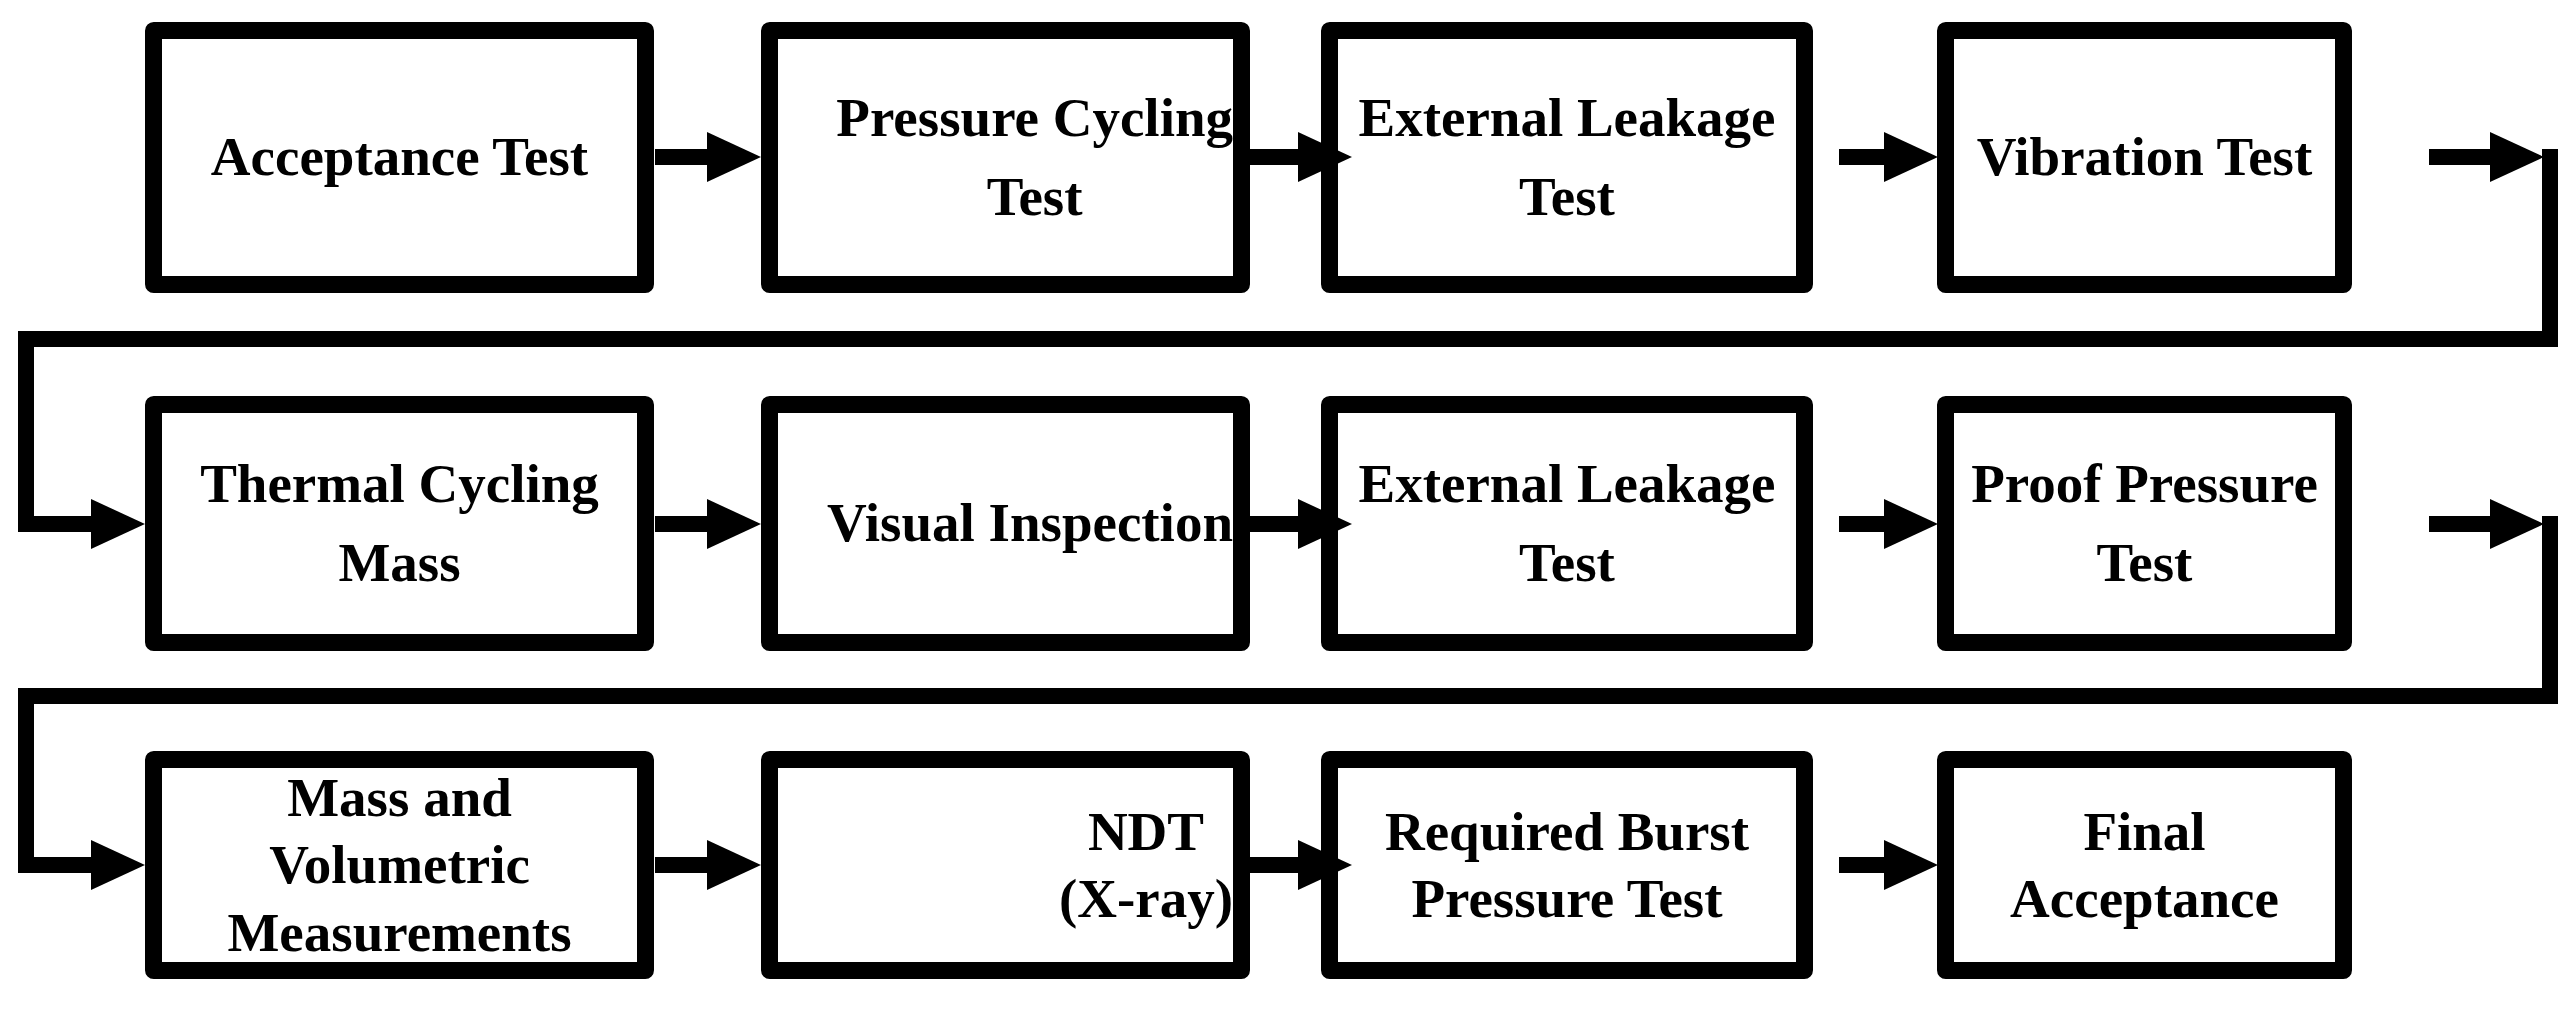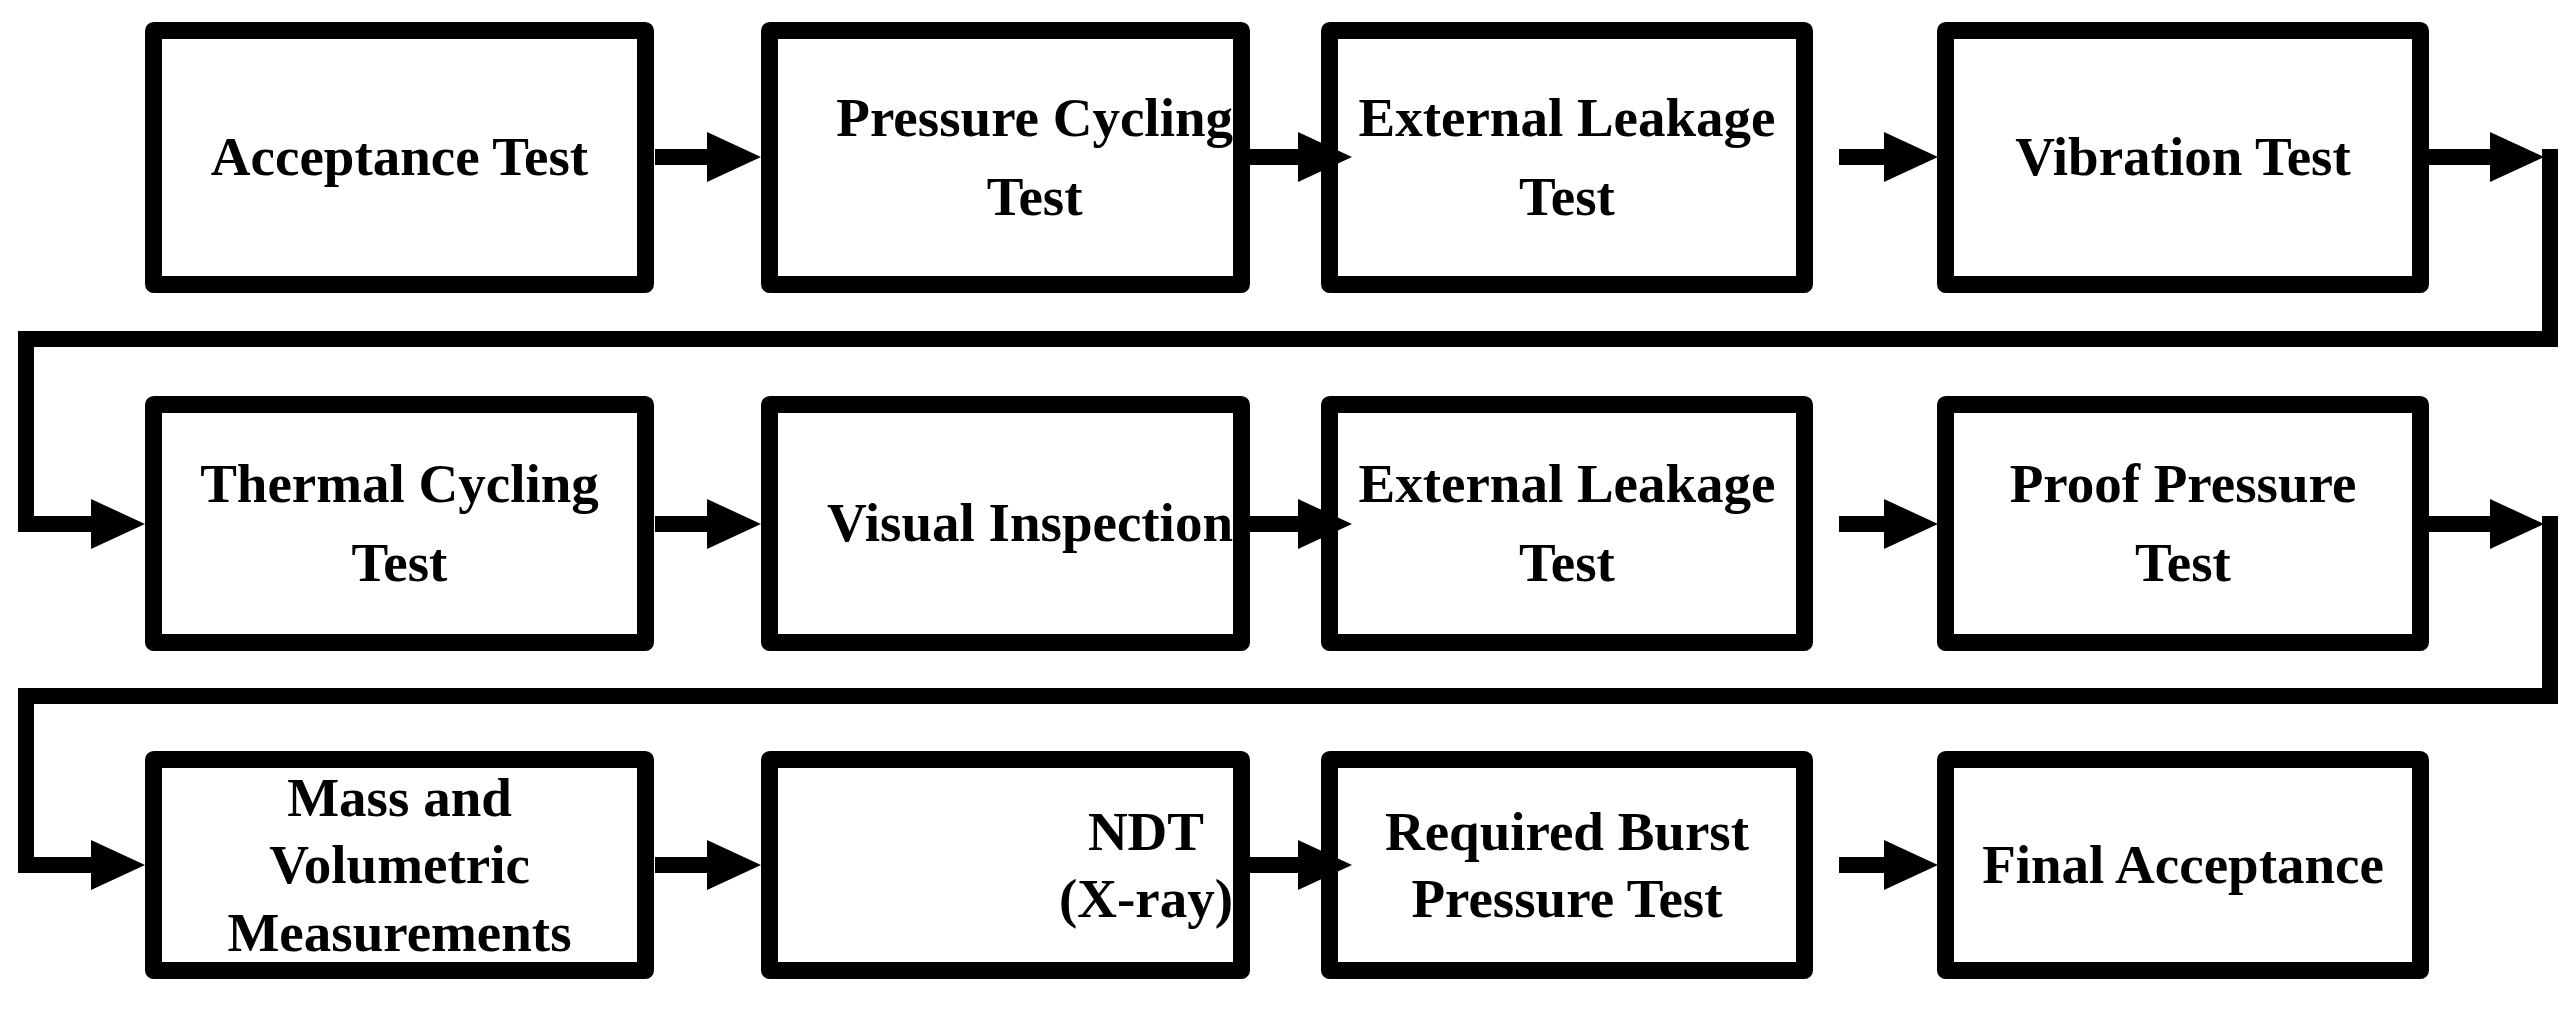--- a/index.html
+++ b/index.html
@@ -34,21 +34,21 @@
     color: #000000;
   }
   .box .lbl { white-space: pre-line; }
   .r1 { top: 22px;   height: 271px; }
   .r2 { top: 396px;  height: 255px; }
   .r3 { top: 751px; height: 228px; }
   .r3 .lbl { line-height: 1.22; }
   .c1 { left: 145px;  width: 509px; }
   .c2 { left: 761px; width: 489px; justify-content: flex-end; }
   .c3 { left: 1321px; width: 492px; }
-  .c4 { left: 1937px; width: 492px; }
+  .c4 { left: 1937px; width: 415px; }
   
   .harrow { position: absolute; height: 49px; }
   .harrow .shaft {
     position: absolute;
     left: 0; right: 47px;
     top: 16.7px; height: 16px;
     background: #000000;
   }
   .harrow .head {
     position: absolute;
@@ -76,21 +76,21 @@
   <div class="box r1 c3">
     <span class="lbl">External Leakage
 Test</span>
   </div>
   <div class="box r1 c4">
     <span class="lbl">Vibration Test</span>
   </div>
 
   <div class="box r2 c1">
     <span class="lbl">Thermal Cycling
-Test</span>
+Mass</span>
   </div>
   <div class="box r2 c2">
     <span class="lbl">Visual Inspection</span>
   </div>
   <div class="box r2 c3">
     <span class="lbl">External Leakage
 Test</span>
   </div>
   <div class="box r2 c4">
     <span class="lbl">Proof Pressure

